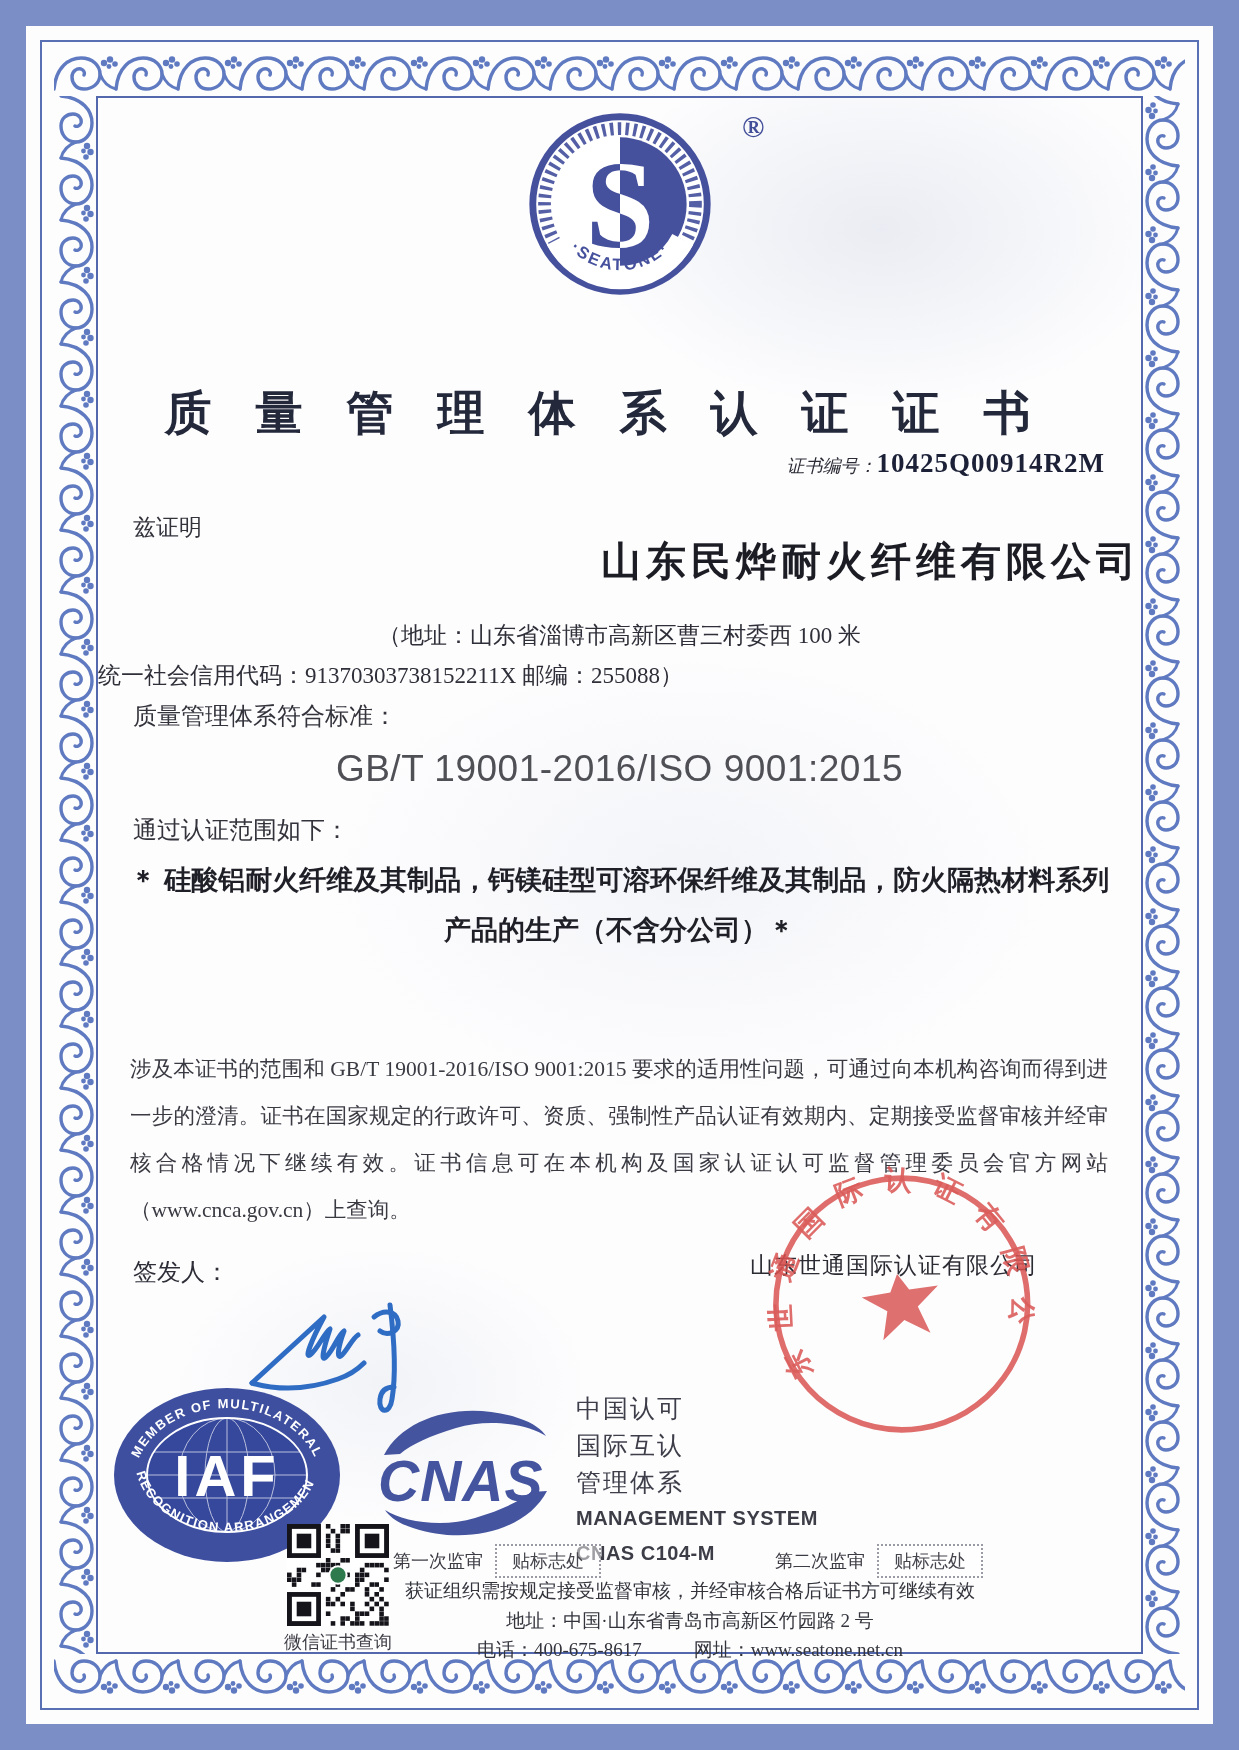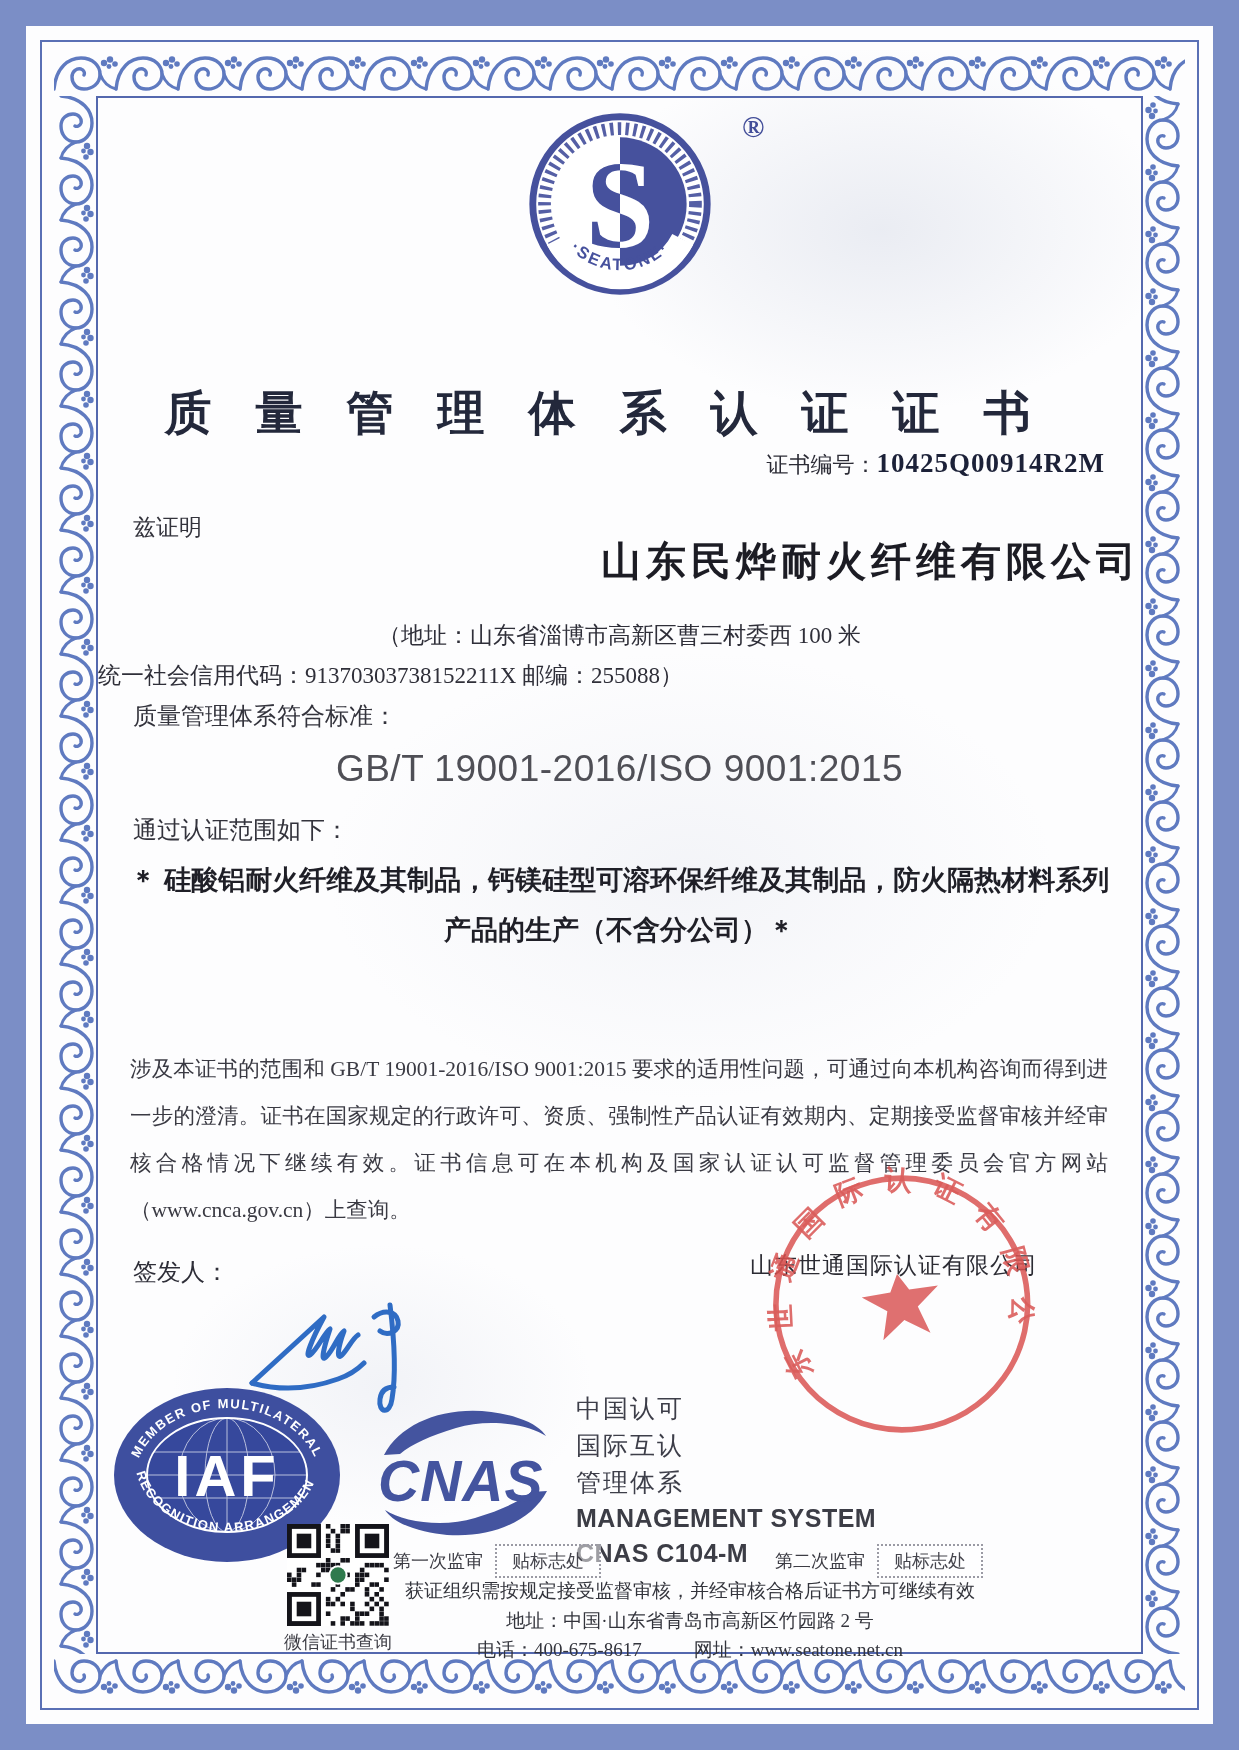--- a/index.html
+++ b/index.html
@@ -21,21 +21,21 @@
   #s-left{left:576px;}
   #s-right{left:620px;}
   #s-left span,#s-right span{display:block;width:88px;text-align:center;font:bold 124px/168px "Liberation Serif",serif;}
   #s-left span{color:#46519d;}
   #s-right span{margin-left:-44px;color:#ffffff;}
   #reg-mark{left:742px;top:110px;font:bold 30px "Liberation Serif",serif;color:#434e99;}
 
   #title{left:98px;right:98px;top:336px;text-align:center;font-size:47px;font-weight:bold;
          color:#23283b;letter-spacing:44px;white-space:nowrap;margin-top:46px;}
   #cert-no{right:134px;top:448px;text-align:right;color:#2c2c36;}
-  #cert-no .lab{font-size:22px;}
+  #cert-no .lab{font-size:18px;font-style:italic;}
   #cert-no .val{font-size:27px;font-weight:bold;color:#1c2138;letter-spacing:1px;}
 
   #certify{left:133px;top:512px;font-size:23px;color:#33333c;}
   #company{left:98px;right:98px;top:534px;text-align:right;font-size:40px;font-weight:bold;
            color:#1c1c24;letter-spacing:5px;}
   #addr1{left:98px;right:98px;top:620px;text-align:center;font-size:23px;color:#2f2f39;}
   #addr2{left:98px;right:98px;top:660px;text-align:left;font-size:23px;color:#2f2f39;}
 
   #std-label{left:133px;top:700px;font-size:24px;color:#33333c;}
   #std-value{left:98px;right:98px;top:748px;text-align:center;font-size:37px;color:#4f4f56;
@@ -53,21 +53,21 @@
   #issuer{left:750px;top:1250px;font-size:23px;color:#2b2b33;letter-spacing:1px;}
 
   #signature{left:246px;top:1283px;}
   #stamp{left:764px;top:1162px;transform:rotate(-9deg);opacity:.92;}
 
   
   #iaf-logo{left:112px;top:1386px;}
   #cnas-logo{left:368px;top:1398px;}
   #accred{left:576px;top:1390px;color:#3d3e49;}
   #accred .cn{font-size:25px;line-height:37px;letter-spacing:2px;font-family:"Liberation Sans","DejaVu Sans",sans-serif;}
-  #accred .en{font-size:25px;line-height:35px;font-weight:bold;letter-spacing:.5px;
+  #accred .en{font-size:20px;line-height:35px;font-weight:bold;letter-spacing:.5px;
               font-family:"Liberation Sans","DejaVu Sans",sans-serif;color:#3c3d46;}
 
   #qr{left:287px;top:1524px;}
   #qr-caption{left:263px;top:1630px;width:150px;text-align:center;font-size:18px;color:#3c3c44;}
 
   #supervision{left:393px;top:1544px;width:590px;display:flex;align-items:center;}
   #supervision .slabel{font-size:18px;color:#3c3c44;white-space:nowrap;}
   #supervision .sbox{border:2px dotted #9a9aa4;padding:3px 15px;font-size:18px;color:#46464e;
                      margin-left:12px;white-space:nowrap;background:rgba(255,255,255,.5);}
   #supervision .spacer{flex:1;}

